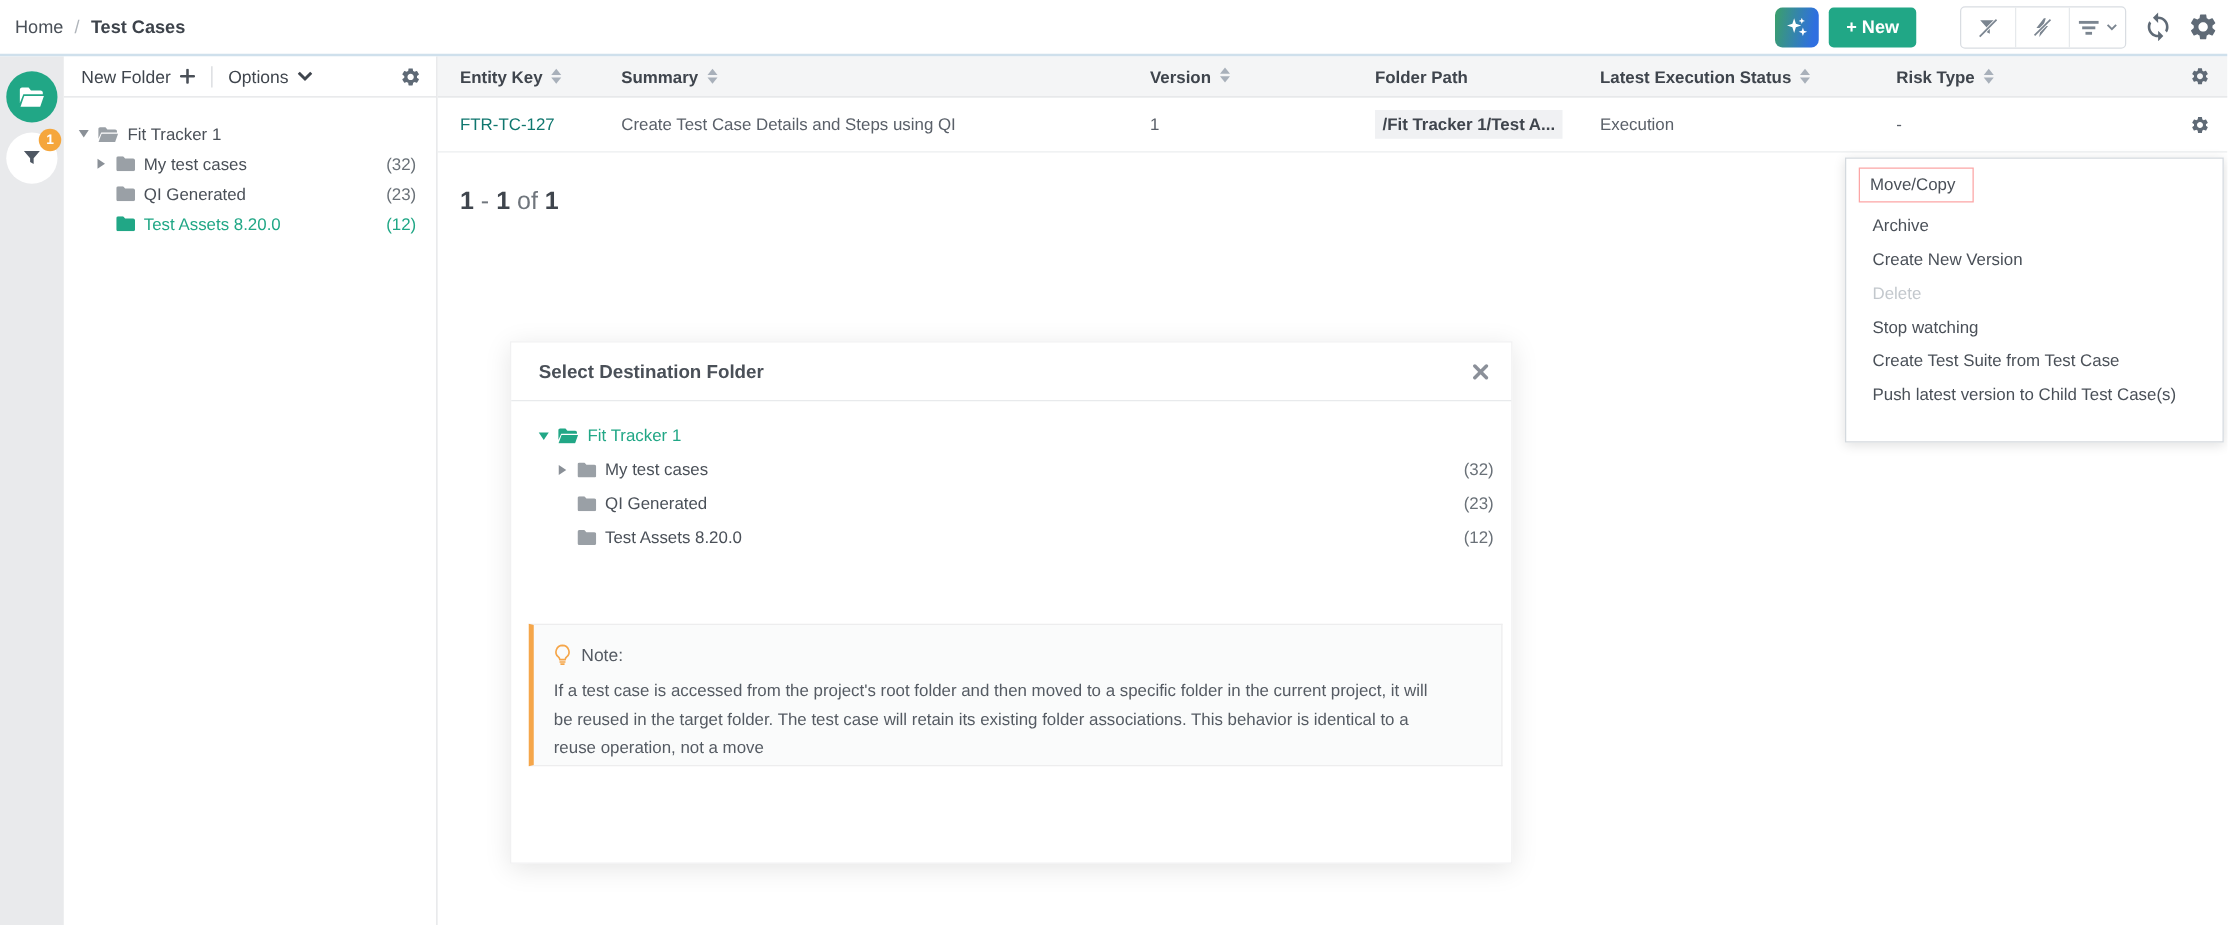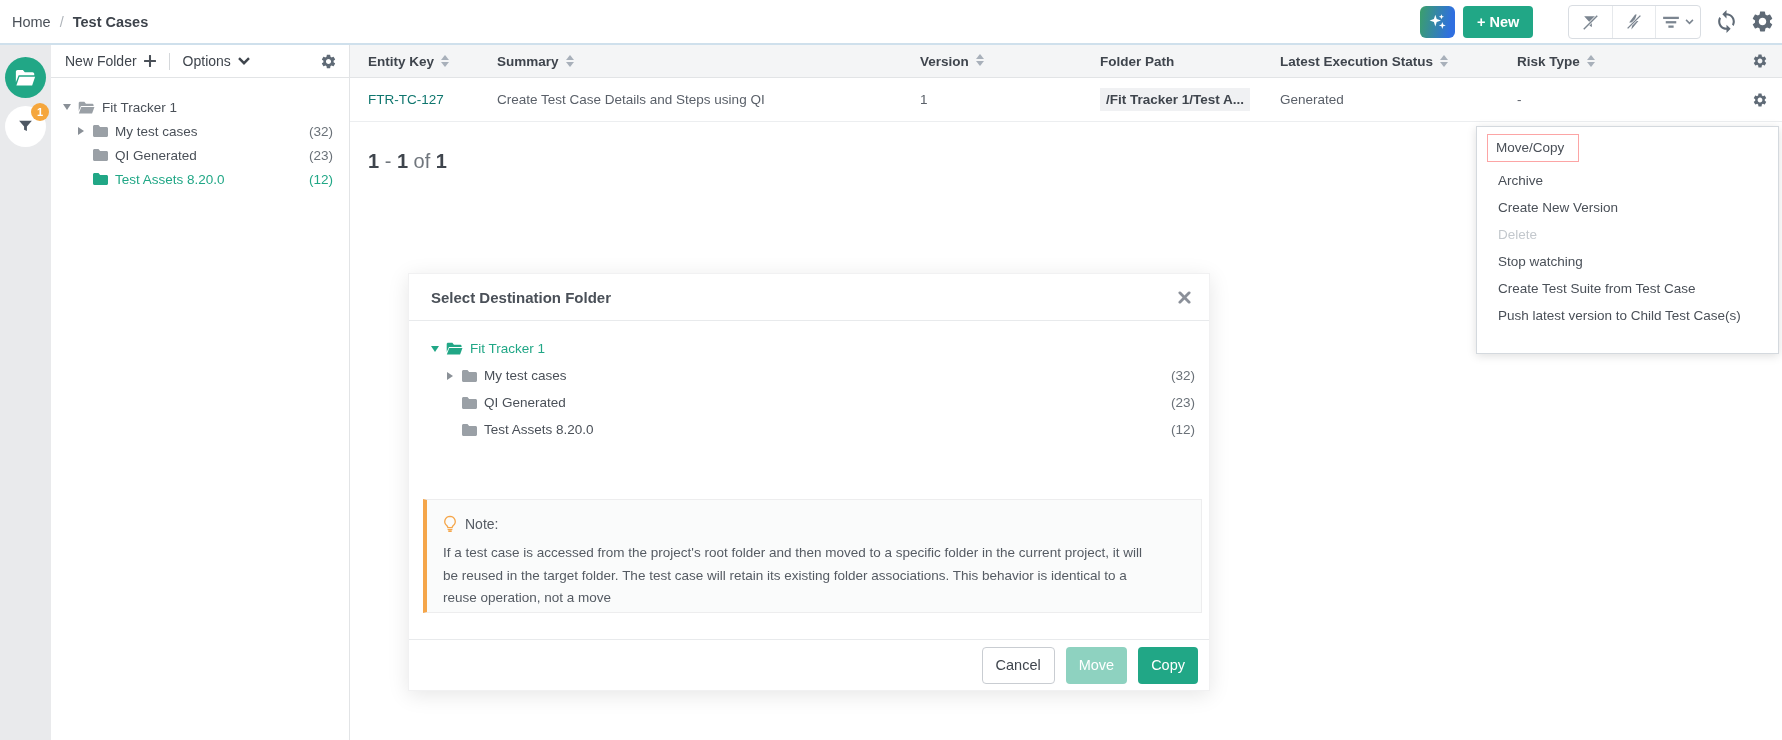--- a/index.html
+++ b/index.html
@@ -325,21 +325,21 @@
       <div class="c-summary">
           <span>Create Test Case Details and Steps using QI</span>
         </div>
       <div class="c-version">
           <span>1</span>
         </div>
       <div class="c-folder">
           <span class="fp-chip">/Fit Tracker 1/Test A...</span>
         </div>
       <div class="c-les">
-          <span>Generated</span>
+          <span>Execution</span>
         </div>
       <div class="c-risk">
           <span>-</span>
         </div>
       <div class="c-gear">
         <span style="display:flex;">
           <svg width="16" height="16" viewBox="0 0 24 24">
               <path d="M19.14 12.94c.04-.3.06-.61.06-.94 0-.32-.02-.64-.07-.94l2.03-1.58a.49.49 0 0 0 .12-.61l-1.92-3.32a.488.488 0 0 0-.59-.22l-2.39.96c-.5-.38-1.03-.7-1.62-.94l-.36-2.54a.484.484 0 0 0-.48-.41h-3.84c-.24 0-.43.17-.47.41l-.36 2.54c-.59.24-1.13.57-1.62.94l-2.39-.96c-.22-.08-.47 0-.59.22L2.74 8.87c-.12.21-.08.47.12.61l2.03 1.58c-.05.3-.09.63-.09.94s.02.64.07.94l-2.03 1.58a.49.49 0 0 0-.12.61l1.92 3.32c.12.22.37.29.59.22l2.39-.96c.5.38 1.03.7 1.62.94l.36 2.54c.05.24.24.41.48.41h3.84c.24 0 .44-.17.47-.41l.36-2.54c.59-.24 1.13-.56 1.62-.94l2.39.96c.22.08.47 0 .59-.22l1.92-3.32c.12-.22.07-.47-.12-.61l-2.01-1.58zM12 15.6c-1.98 0-3.6-1.62-3.6-3.6s1.62-3.6 3.6-3.6 3.6 1.62 3.6 3.6-1.62 3.6-3.6 3.6z" fill="#5f6a76"></path>
             </svg>
         </span>
@@ -432,20 +432,15 @@
           <svg width="14" height="18" viewBox="0 0 16 20">
               <path d="M8 1.2a6 6 0 0 1 3.8 10.6c-.7.6-1.2 1.5-1.4 2.4H5.6c-.2-.9-.7-1.8-1.4-2.4A6 6 0 0 1 8 1.2Z" fill="none" stroke="#f5a64a" stroke-width="1.5"></path>
               <path d="M5.8 16.4h4.4M6.6 18.3h2.8" stroke="#f5a64a" stroke-width="1.5" stroke-linecap="round"></path>
             </svg>
         </span>
         <span>Note:</span>
       </div>
       <div class="note-body">If a test case is accessed from the project's root folder and then moved to a specific folder in the current project, it will be reused in the target folder. The test case will retain its existing folder associations. This behavior is identical to a reuse operation, not a move</div>
     </div>
 
-    <div class="modal-footer">
-      <button class="btn btn-cancel">Cancel</button>
-      <button class="btn btn-move">Move</button>
-      <button class="btn btn-copy">Copy</button>
-    </div>
   </div>
 
 </div>
 
 </body></html>

